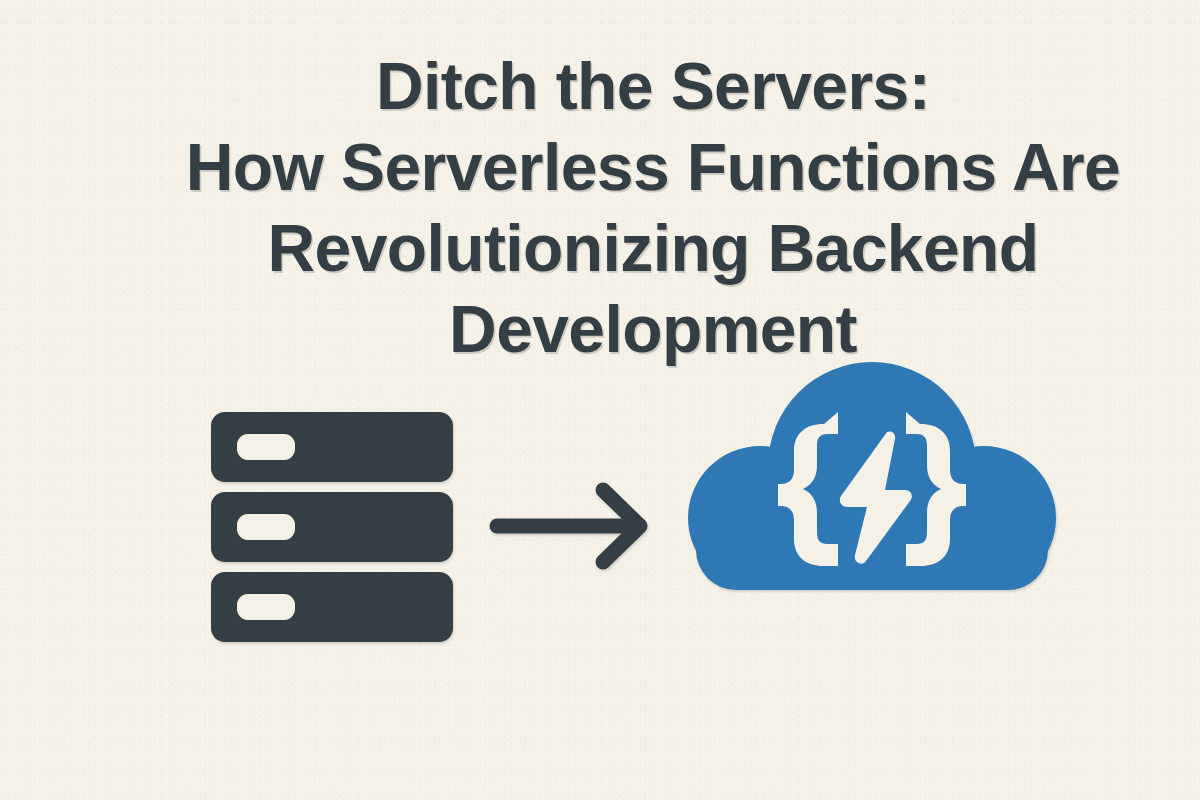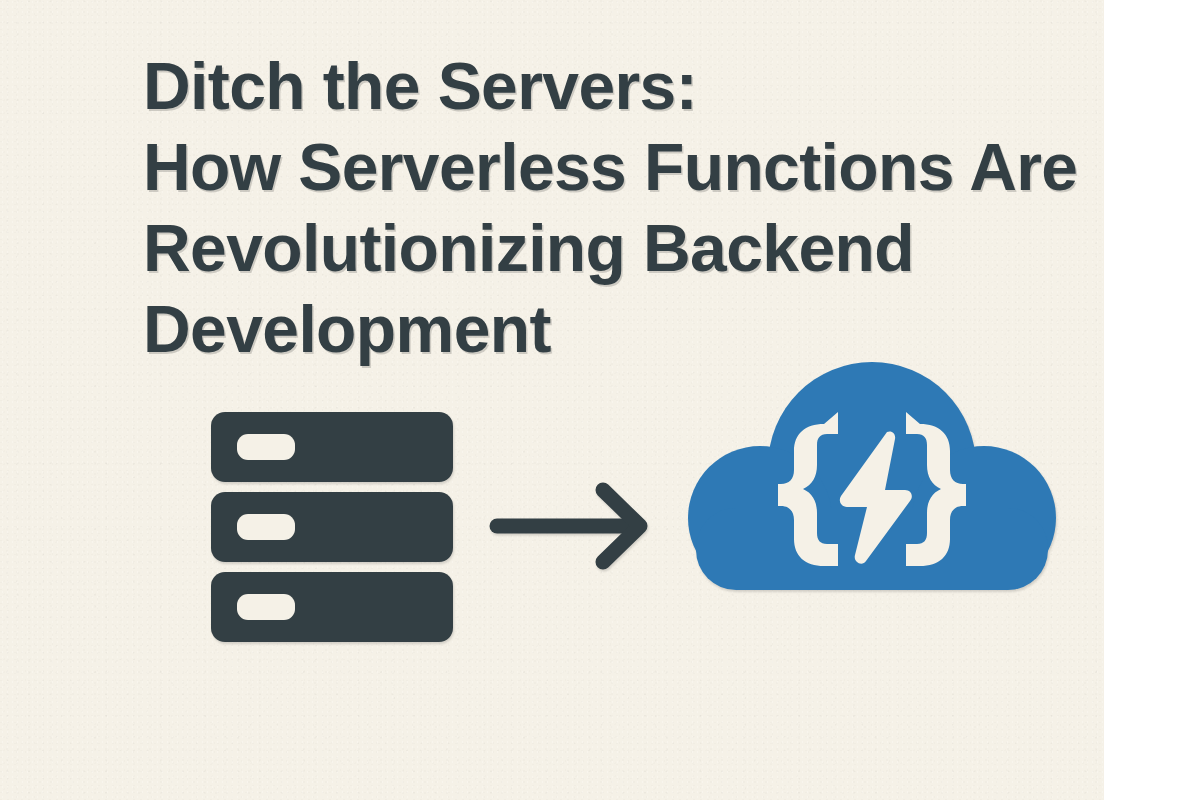--- a/index.html
+++ b/index.html
@@ -9,24 +9,25 @@
   }
   body {
     width: 1200px;
     height: 800px;
     overflow: hidden;
     font-family: "Liberation Sans", sans-serif;
   }
 
   .canvas {
     position: relative;
-    width: 1104px;
+    width: 1200px;
     height: 800px;
     background-color: #f5f1e7;
     overflow: hidden;
+    text-align: center;
   }
 
   
   .grain {
     position: absolute;
     inset: 0;
     pointer-events: none;
     opacity: .55;
     background-image:
       radial-gradient(circle at 12% 22%, rgba(0,0,0,.035) 0 1px, transparent 1px),

